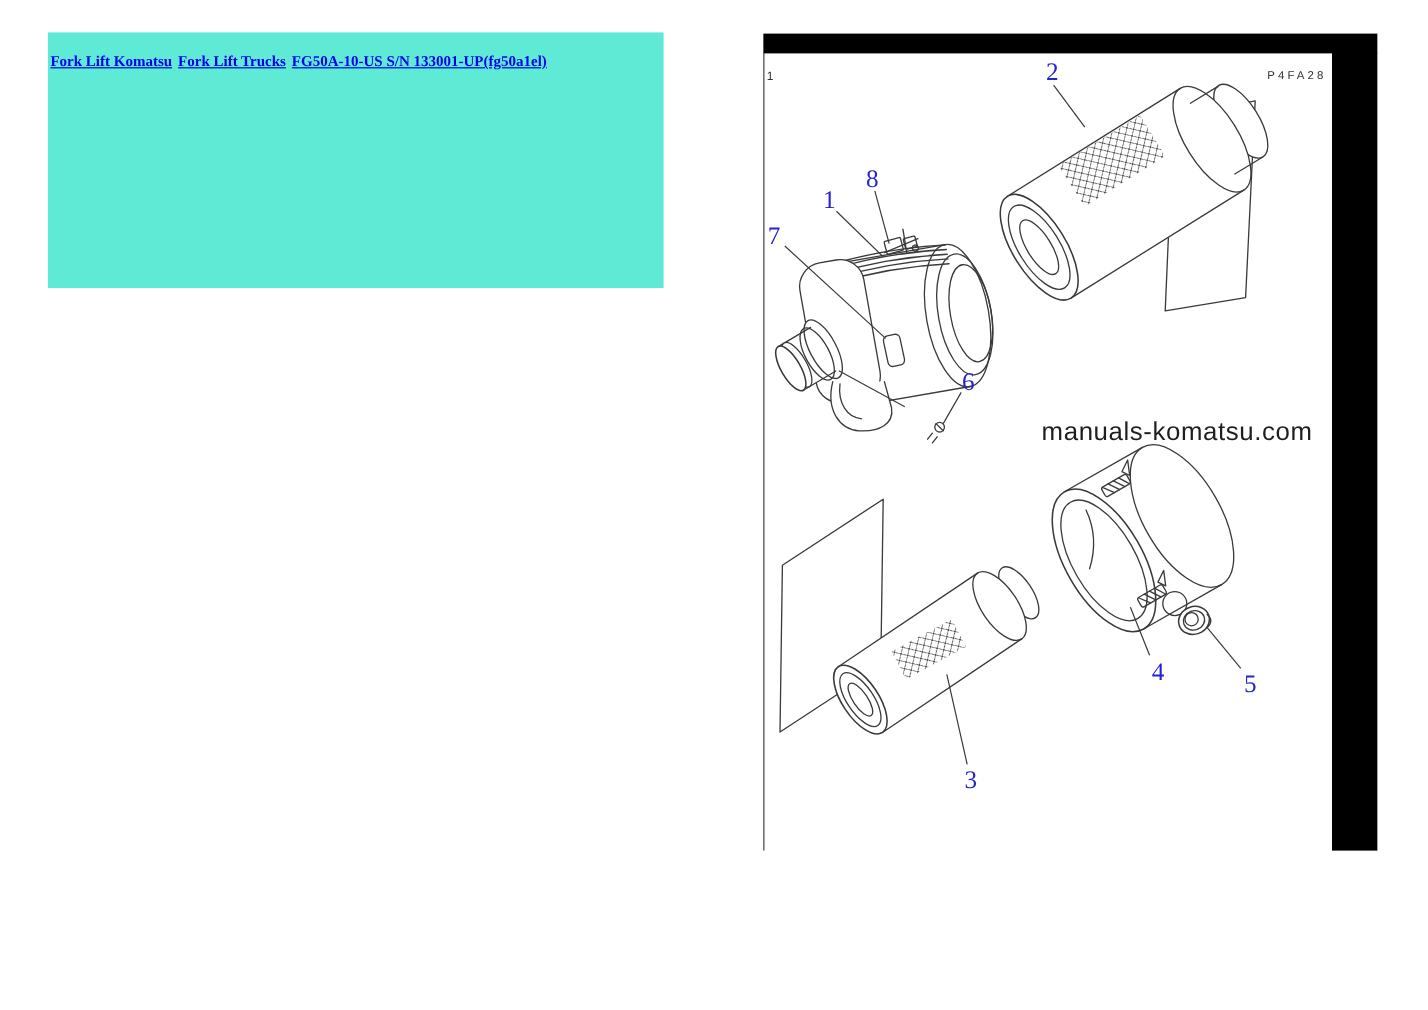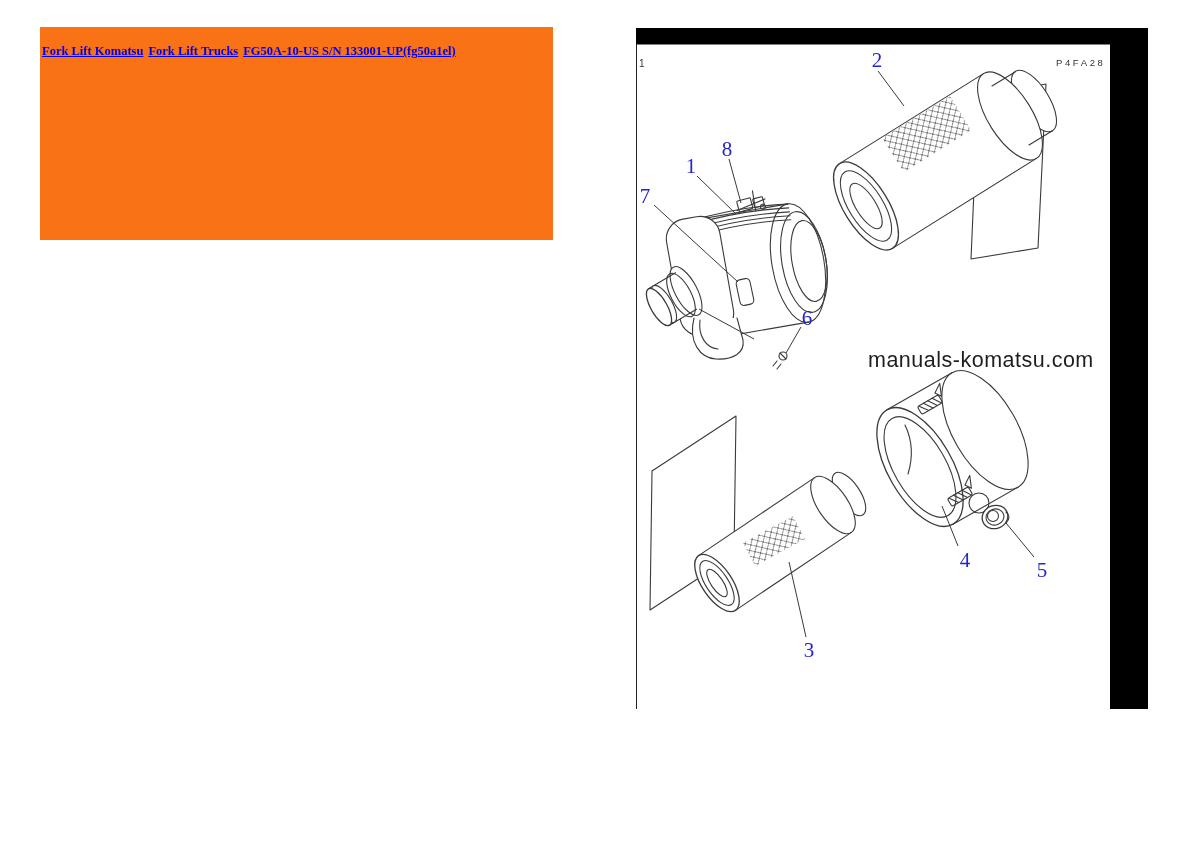--- a/index.html
+++ b/index.html
@@ -3,21 +3,21 @@
 <meta charset="utf-8">
 <style>
   html,body{margin:0;padding:0;}
   body{
     width:1190px;height:842px;position:relative;background:#ffffff;
     font-family:"Liberation Sans",sans-serif;overflow:hidden;
   }
   
   .linkbox{
     position:absolute;left:40px;top:27px;width:513px;height:213px;
-    background:#f97316;
+    background:#5eead4;
   }
   .linkline{
     position:absolute;left:2px;top:17px;white-space:nowrap;
     font-family:"Liberation Serif",serif;font-size:12.5px;font-weight:700;
   }
   .linkline a{
     color:#0000EE;text-decoration:underline;margin-right:5px;
   }
   
   .diagram-svg{position:absolute;left:636px;top:27px;width:512px;height:682px;}

